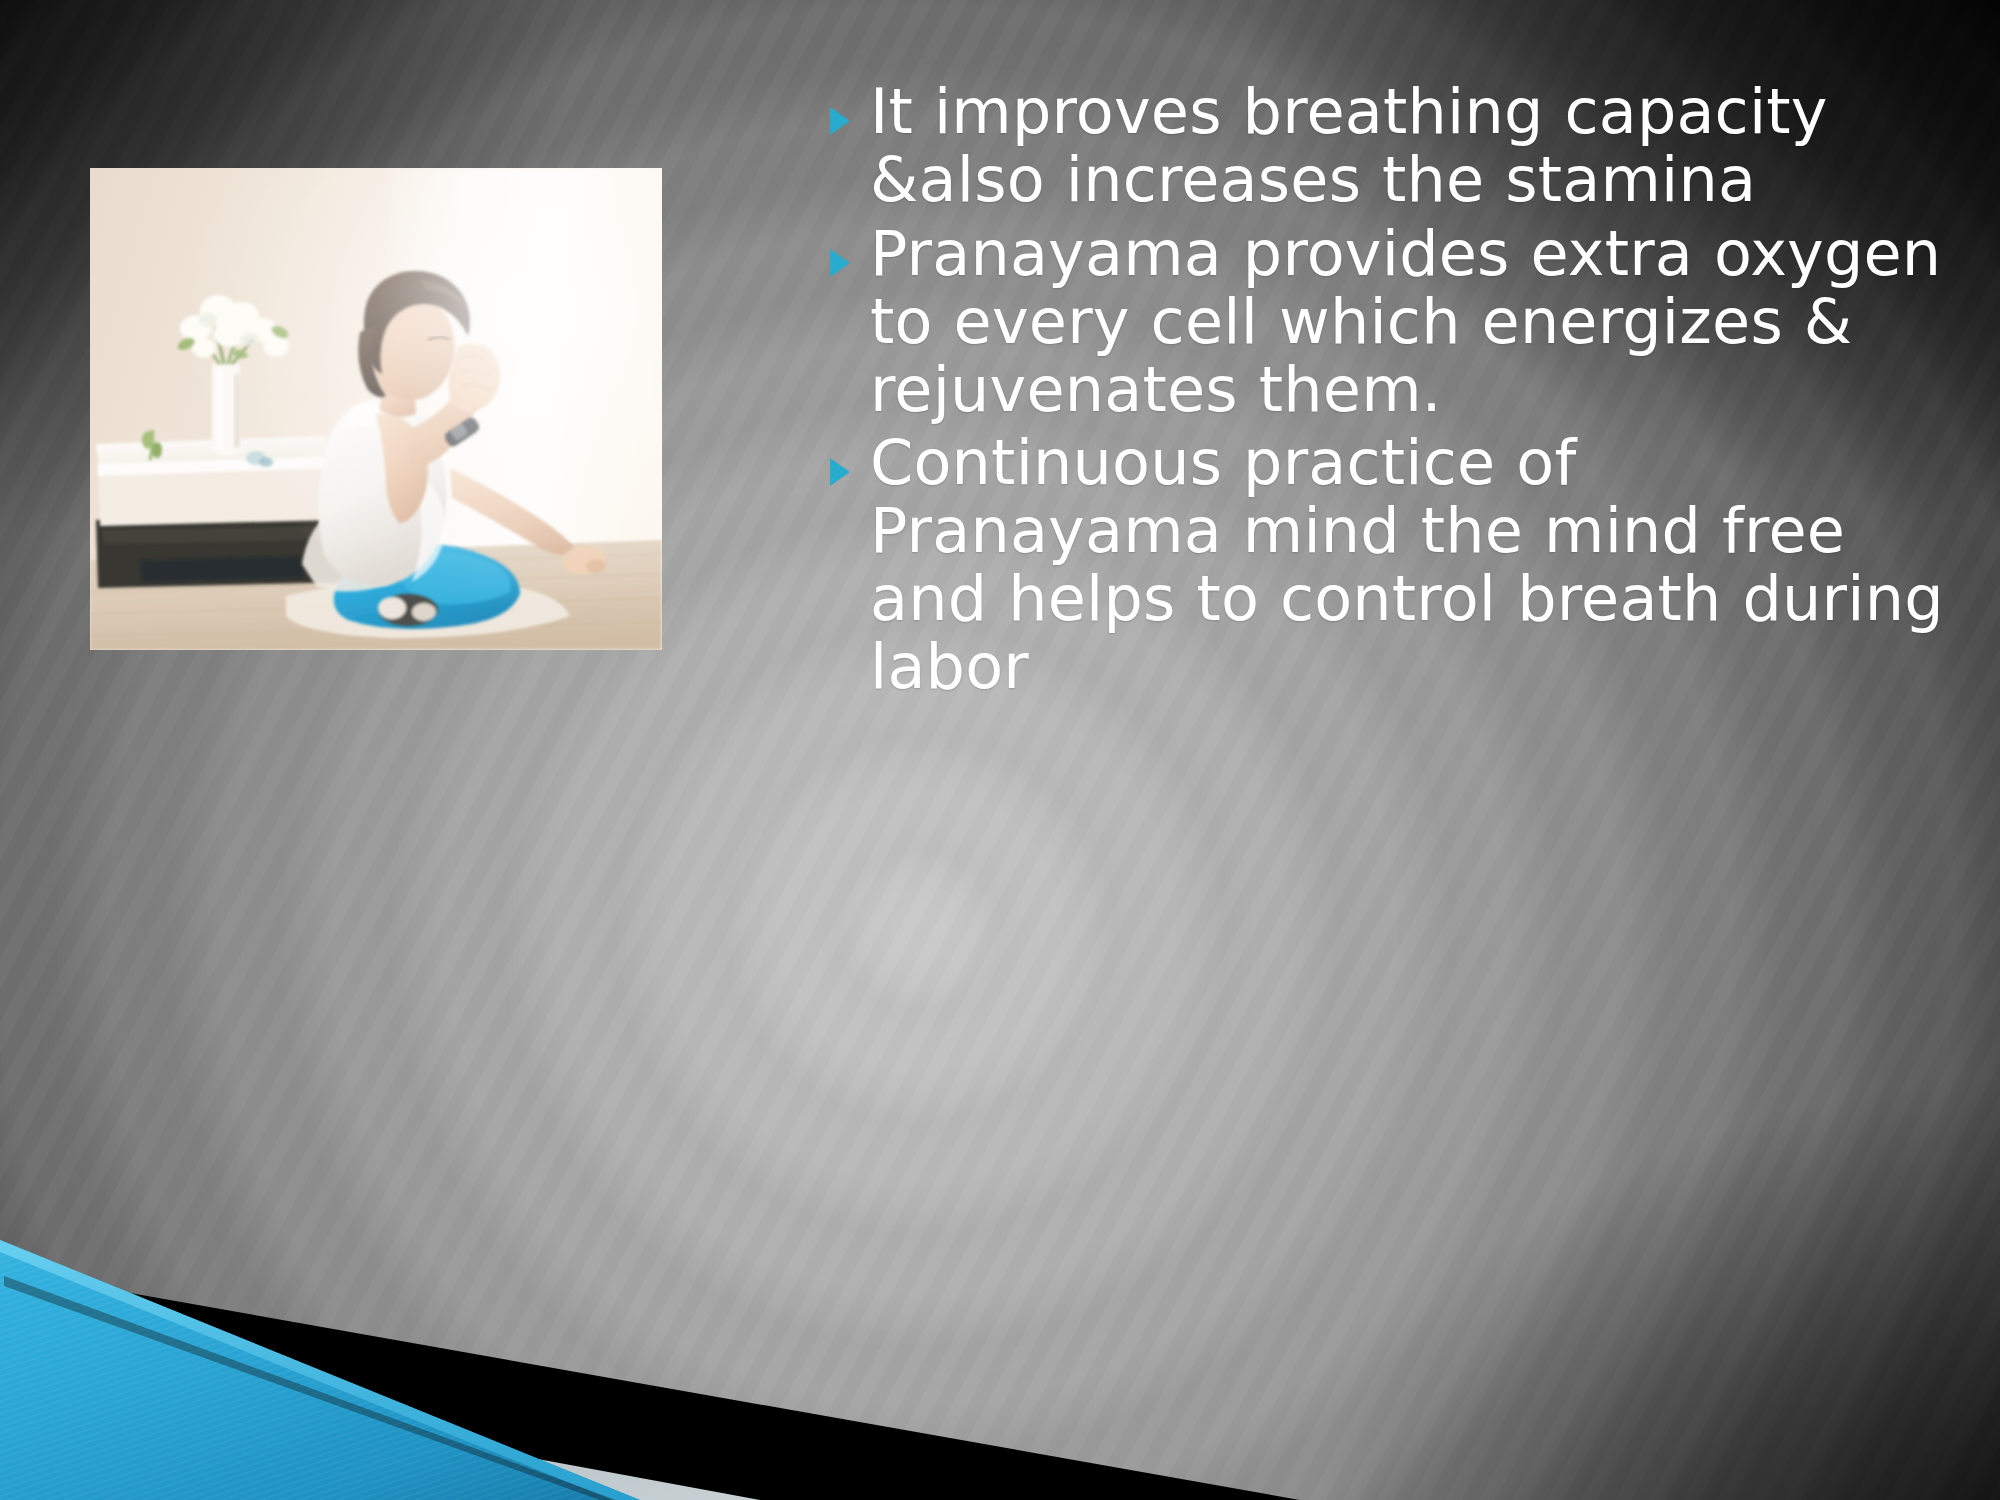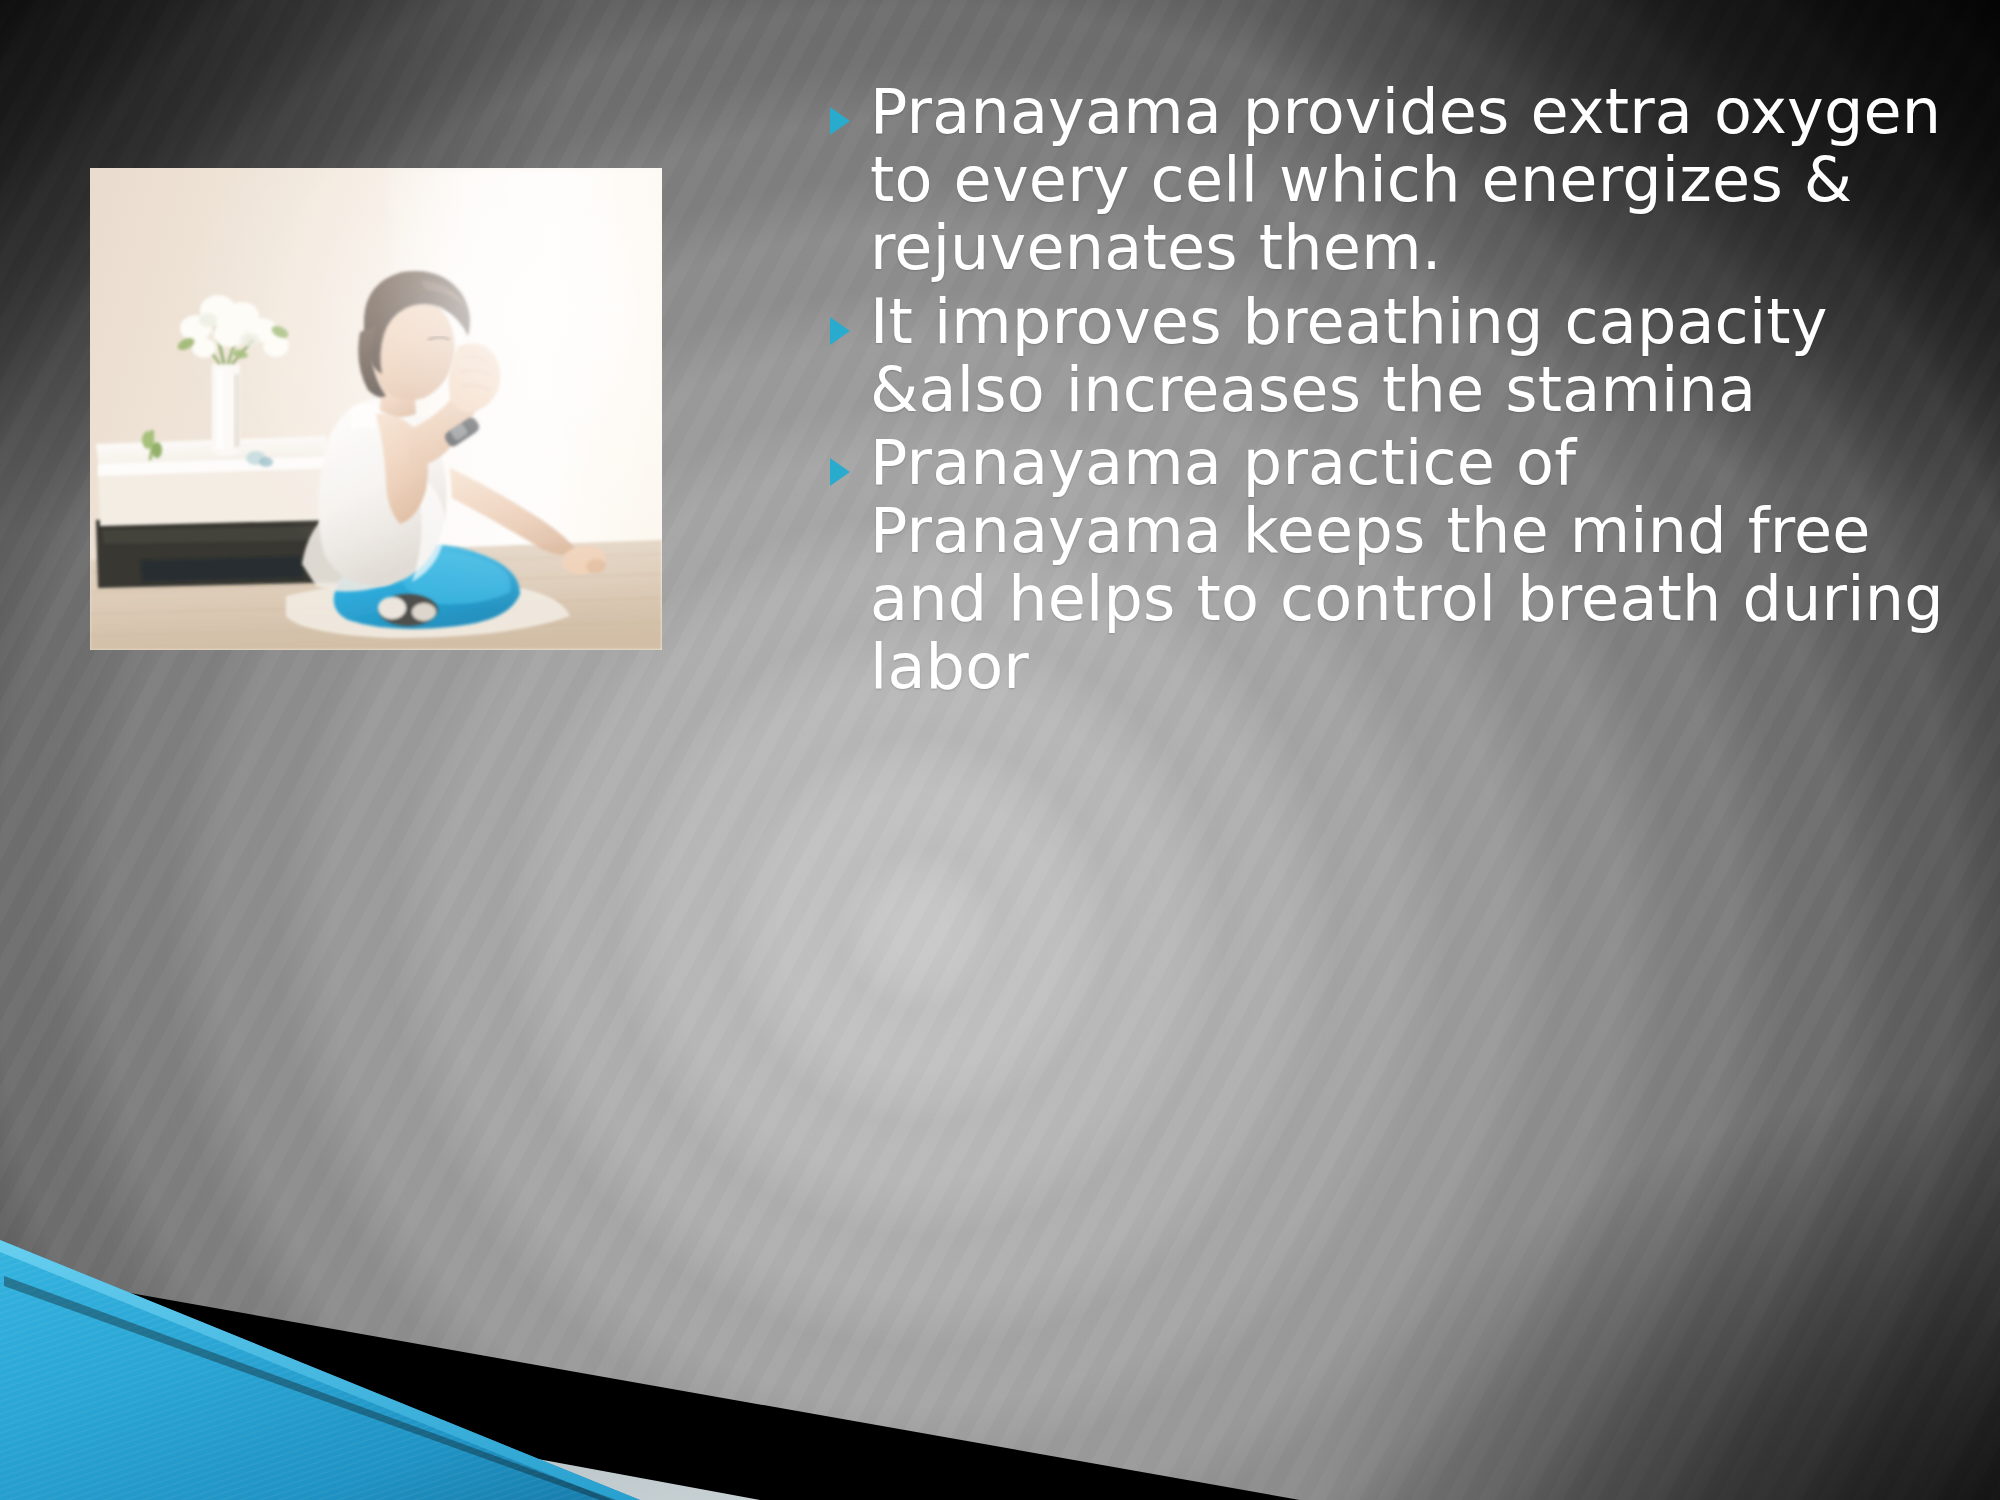--- a/index.html
+++ b/index.html
@@ -338,36 +338,36 @@
   </div>
 
   <div id="body-text">
 
     <div class="bullet-row">
       <span class="bullet-marker">
         <svg width="26" height="34" viewBox="0 0 26 34">
             <polygon points="4,3 24,17 4,31" fill="#29ABCD"></polygon>
           </svg>
       </span>
-      <span class="bullet-text">Pranayama provides extra oxygen to every cell which energizes &amp; rejuvenates them.</span>
+      <span class="bullet-text">It improves breathing capacity &amp;also increases the stamina</span>
     </div>
 
     <div class="bullet-row">
       <span class="bullet-marker">
         <svg width="26" height="34" viewBox="0 0 26 34">
             <polygon points="4,3 24,17 4,31" fill="#29ABCD"></polygon>
           </svg>
       </span>
-      <span class="bullet-text">It improves breathing capacity &amp;also increases the stamina</span>
+      <span class="bullet-text">Pranayama provides extra oxygen to every cell which energizes &amp; rejuvenates them.</span>
     </div>
 
     <div class="bullet-row">
       <span class="bullet-marker">
         <svg width="26" height="34" viewBox="0 0 26 34">
             <polygon points="4,3 24,17 4,31" fill="#29ABCD"></polygon>
           </svg>
       </span>
-      <span class="bullet-text">Pranayama practice of Pranayama keeps the mind free and helps to control breath during labor</span>
+      <span class="bullet-text">Continuous practice of Pranayama mind the mind free and helps to control breath during labor</span>
     </div>
 
   </div>
 
 </div>
 
 </body></html>

